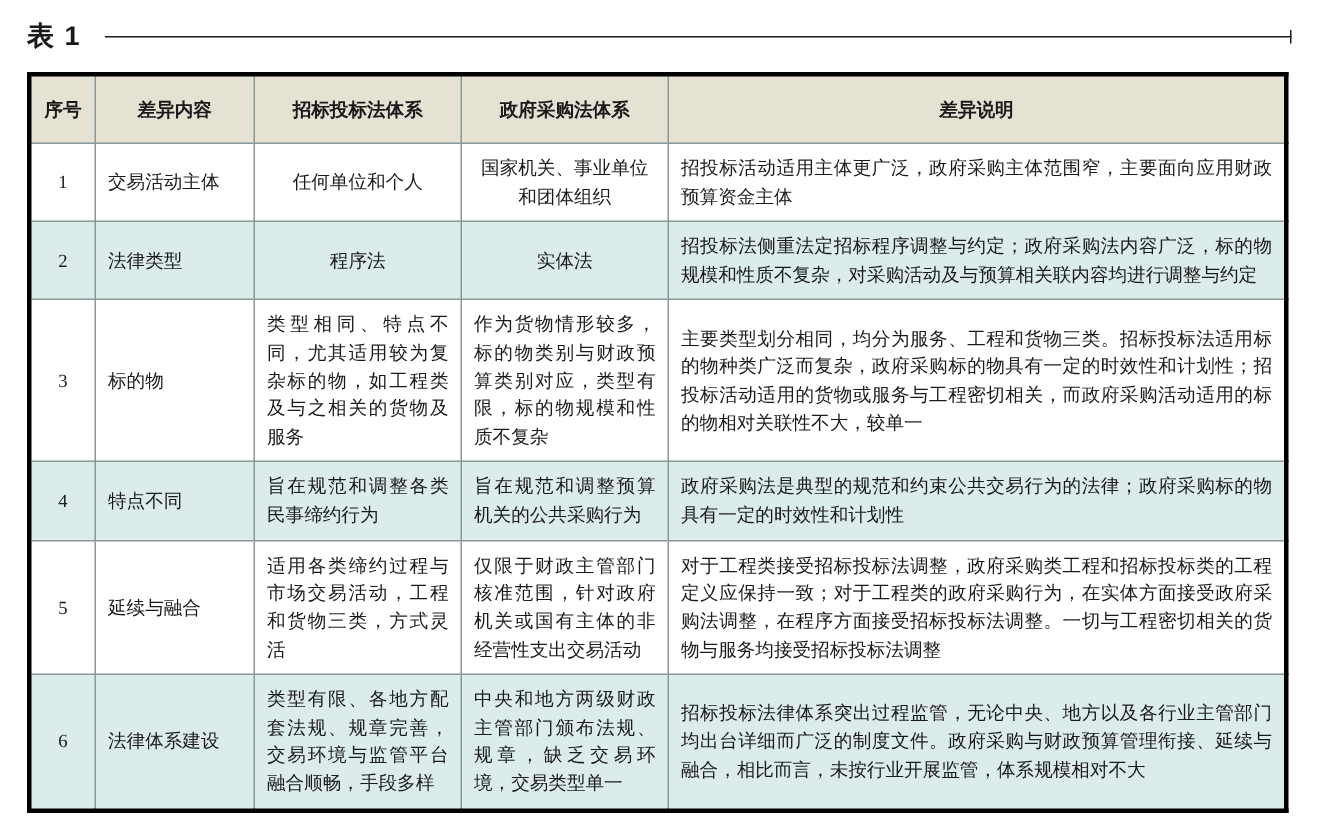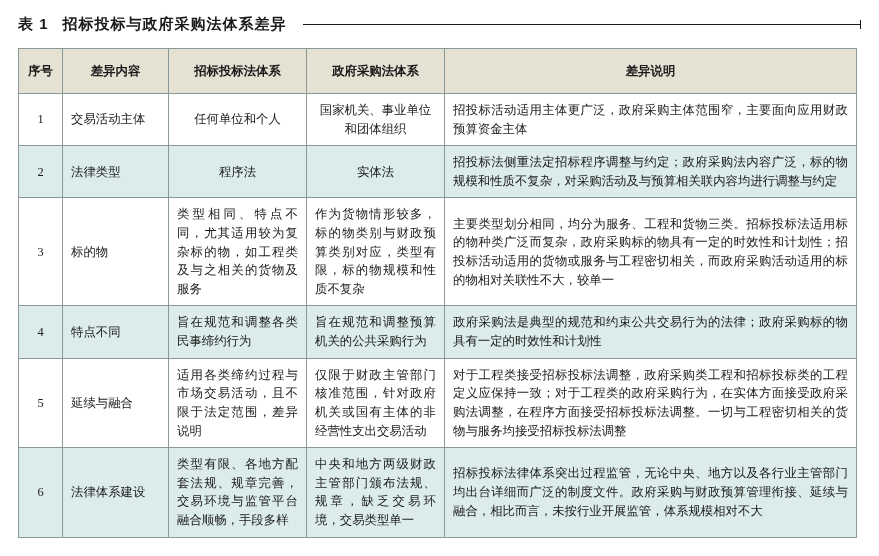--- a/index.html
+++ b/index.html
@@ -24,21 +24,21 @@
   
   .caption-row {
     display: flex;
     align-items: center;
     height: 28px;
     margin-bottom: 10px;
   }
   .caption-label {
     font-family: "Liberation Sans", "DejaVu Sans", sans-serif;
     font-weight: bold;
-    font-size: 15px;
+    font-size: 18px;
     letter-spacing: 1px;
     white-space: nowrap;
   }
   .caption-title {
     font-family: "Liberation Sans", "DejaVu Sans", sans-serif;
     font-weight: bold;
     font-size: 15px;
     letter-spacing: 1px;
     margin-left: 14px;
     white-space: nowrap;
@@ -57,21 +57,21 @@
     top: -4px;
     width: 1px;
     height: 9px;
     background: #1a1a1a;
   }
   
   table.diff-table {
     border-collapse: collapse;
     width: 697px;
     table-layout: fixed;
-    border: 1px solid #000000;
+    border: 3px solid #000000;
   }
   table.diff-table th,
   table.diff-table td {
     border: 1px solid #8a9997;
     padding: 7px 8px;
     font-size: 12.4px;
     line-height: 1.5;
     vertical-align: middle;
     word-break: break-all;
   }
@@ -115,21 +115,20 @@
     text-justify: inter-ideograph;
   }
 </style>
 </head>
 <body>
 
 <div class="page">
 
   <div class="caption-row">
     <span class="caption-label">表 1</span>
-    <span class="caption-title">招标投标与政府采购法体系差异</span>
     <span class="caption-rule"></span>
   </div>
 
   <table class="diff-table">
     <colgroup>
       <col style="width:44px">
       <col style="width:106px">
       <col style="width:138px">
       <col style="width:138px">
       <col style="width:412px">
@@ -168,21 +167,21 @@
       <tr class="row-even">
         <td class="col-no">4</td>
         <td class="col-topic">特点不同</td>
         <td class="col-bid cell-just">旨在规范和调整各类民事缔约行为</td>
         <td class="col-gov cell-just">旨在规范和调整预算机关的公共采购行为</td>
         <td class="col-desc cell-just">政府采购法是典型的规范和约束公共交易行为的法律；政府采购标的物具有一定的时效性和计划性</td>
       </tr>
       <tr class="row-odd">
         <td class="col-no">5</td>
         <td class="col-topic">延续与融合</td>
-        <td class="col-bid cell-just">适用各类缔约过程与市场交易活动，且不限于法定范围，差异说明</td>
+        <td class="col-bid cell-just">适用各类缔约过程与市场交易活动，工程和货物三类，方式灵活</td>
         <td class="col-gov cell-just">仅限于财政主管部门核准范围，针对政府机关或国有主体的非经营性支出交易活动</td>
         <td class="col-desc cell-just">对于工程类接受招标投标法调整，政府采购类工程和招标投标类的工程定义应保持一致；对于工程类的政府采购行为，在实体方面接受政府采购法调整，在程序方面接受招标投标法调整。一切与工程密切相关的货物与服务均接受招标投标法调整</td>
       </tr>
       <tr class="row-even">
         <td class="col-no">6</td>
         <td class="col-topic">法律体系建设</td>
         <td class="col-bid cell-just">类型有限、各地方配套法规、规章完善，交易环境与监管平台融合顺畅，手段多样</td>
         <td class="col-gov cell-just">中央和地方两级财政主管部门颁布法规、规章，缺乏交易环境，交易类型单一</td>
         <td class="col-desc cell-just">招标投标法律体系突出过程监管，无论中央、地方以及各行业主管部门均出台详细而广泛的制度文件。政府采购与财政预算管理衔接、延续与融合，相比而言，未按行业开展监管，体系规模相对不大</td>
       </tr>

